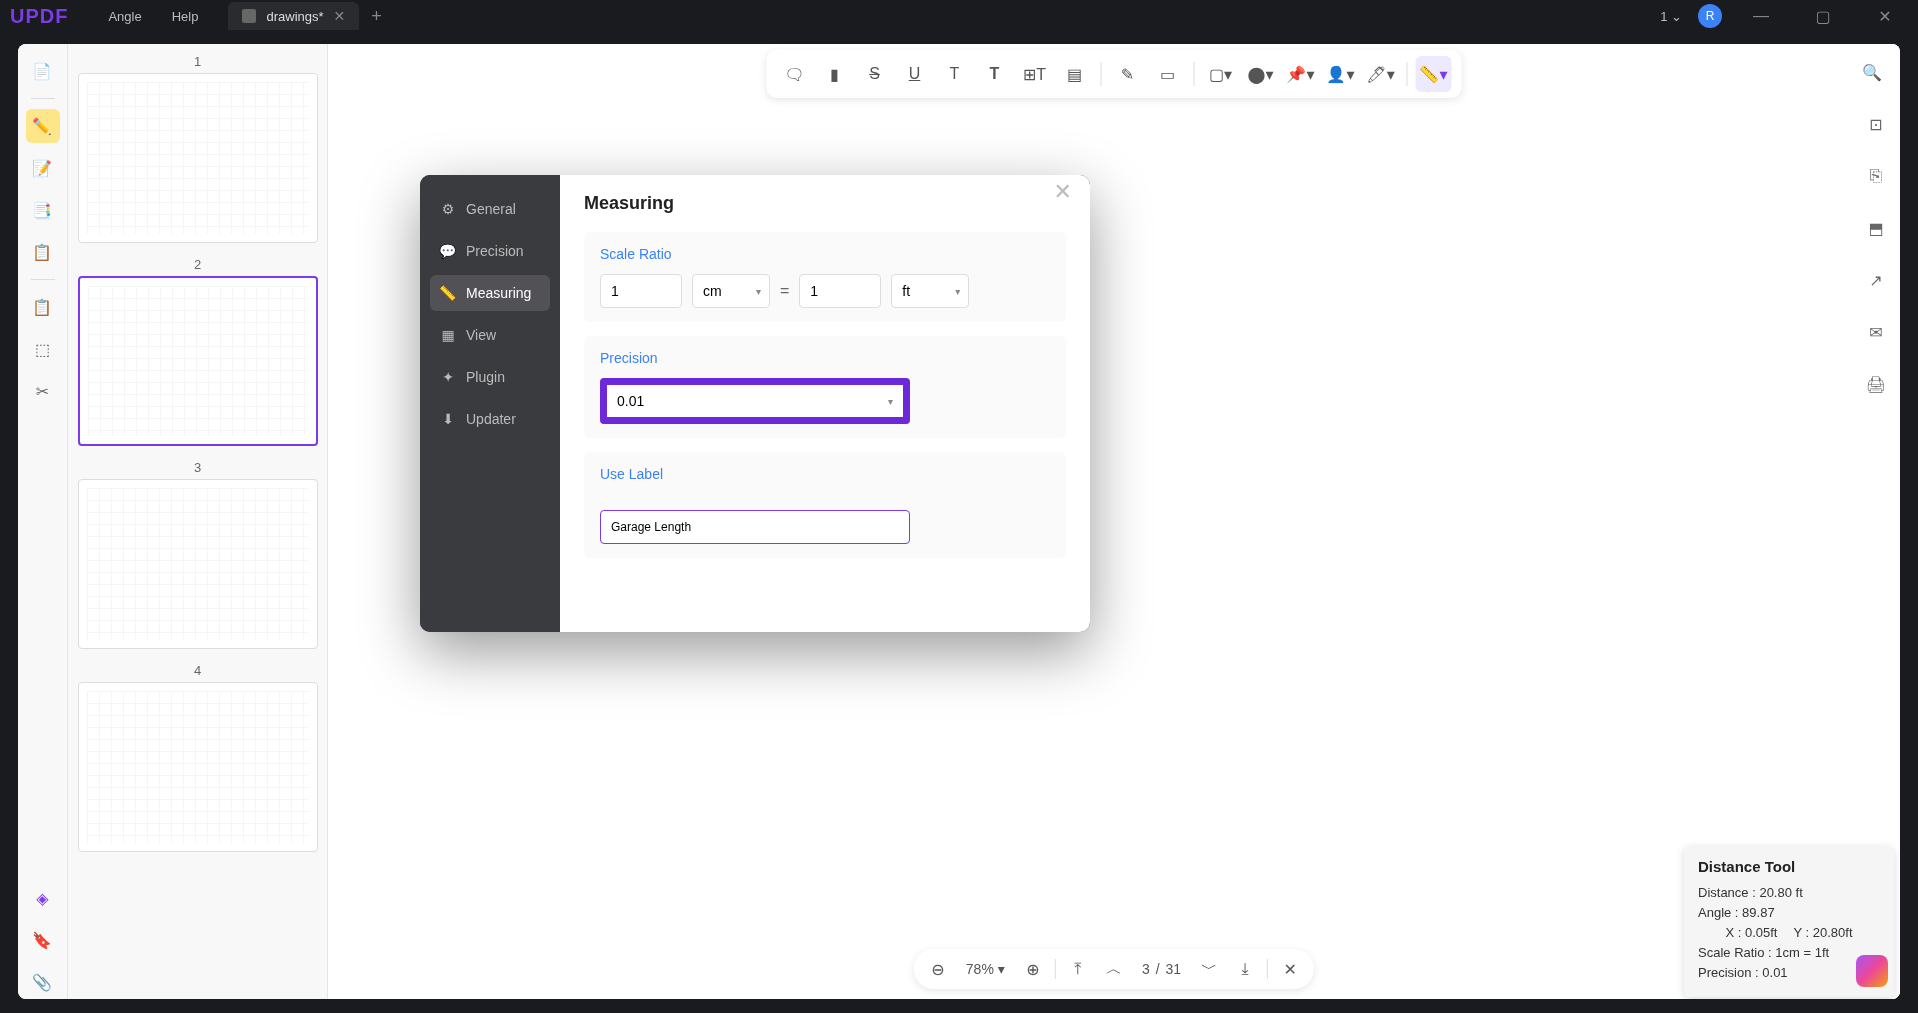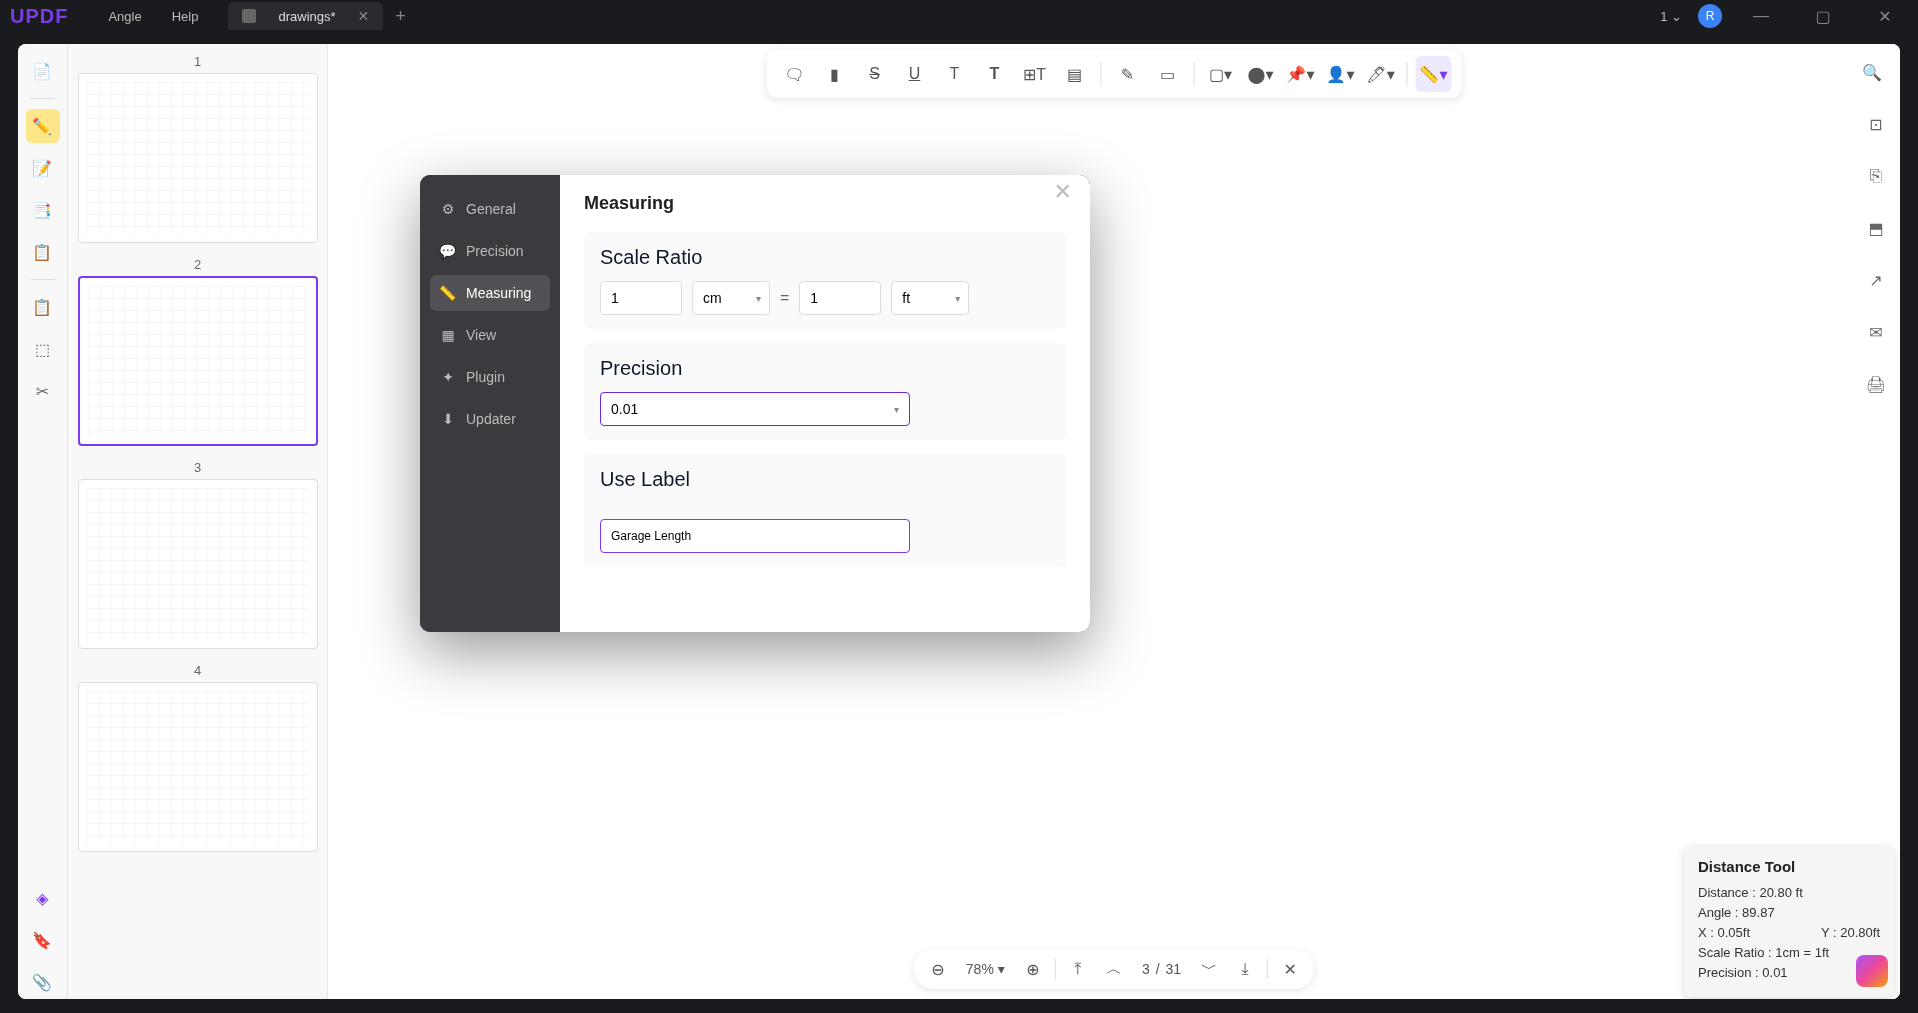--- a/index.html
+++ b/index.html
@@ -3,21 +3,21 @@
 <meta charset="utf-8">
 <style>
 * { margin: 0; padding: 0; box-sizing: border-box; font-family: -apple-system, BlinkMacSystemFont, 'Segoe UI', Arial, sans-serif; }
 body { background: #1a1b1e; width: 1918px; height: 1013px; overflow: hidden; position: relative; }
 
 
 .titlebar { height: 32px; background: #1a1b1e; display: flex; align-items: center; padding: 0 10px; }
 .logo { color: #7c3aed; font-weight: bold; font-size: 20px; letter-spacing: 1px; }
 .menu-items { display: flex; gap: 30px; margin-left: 40px; }
 .menu-item { color: #bbb; font-size: 13px; cursor: pointer; }
-.tab { display: flex; align-items: center; background: #2a2b2e; padding: 6px 14px; margin-left: 30px; border-radius: 6px 6px 0 0; gap: 22px; }
+.tab { display: flex; align-items: center; background: #2a2b2e; padding: 6px 14px; margin-left: 30px; border-radius: 6px 6px 0 0; gap: 10px; }
 .tab-icon { width: 14px; height: 14px; background: #666; border-radius: 2px; }
 .tab-name { color: #ddd; font-size: 13px; }
 .tab-close { color: #888; font-size: 14px; }
 .tab-add { color: #888; margin-left: 12px; font-size: 18px; }
 .titlebar-right { margin-left: auto; display: flex; align-items: center; gap: 16px; }
 .count-badge { color: #bbb; font-size: 13px; }
 .avatar { width: 24px; height: 24px; background: #3b82f6; border-radius: 50%; display: flex; align-items: center; justify-content: center; color: white; font-size: 12px; }
 .window-btn { width: 46px; height: 30px; display: flex; align-items: center; justify-content: center; color: #888; }
 
 
@@ -67,35 +67,35 @@
 .modal-sidebar { width: 140px; background: #3a3b3e; padding: 16px 10px; }
 .modal-tab { display: flex; align-items: center; gap: 10px; padding: 10px 10px; color: #bbb; font-size: 14px; border-radius: 6px; cursor: pointer; margin-bottom: 6px; }
 .modal-tab.active { background: #525256; color: #fff; font-weight: 500; }
 .modal-tab-icon { width: 16px; height: 16px; display: inline-flex; align-items: center; justify-content: center; }
 .modal-content { flex: 1; background: white; position: relative; }
 .modal-close { position: absolute; top: -4px; right: 10px; color: #bbb; font-size: 22px; cursor: pointer; z-index: 2; padding: 8px; }
 .modal-close::before { content: '✕'; }
 .modal-body { padding: 18px 24px; }
 .modal-title { font-size: 18px; font-weight: 700; color: #222; margin-bottom: 18px; }
 .setting-group { background: #fafafa; border-radius: 6px; padding: 14px 16px; margin-bottom: 14px; }
-.setting-label { font-size: 20px; color: #0f172a; margin-bottom: 12px; }
+.setting-label { font-size: 14px; color: #3b82f6; margin-bottom: 12px; }
 .scale-row { display: flex; align-items: center; gap: 10px; }
 .scale-input { width: 82px; padding: 8px 10px; border: 1px solid #ddd; border-radius: 4px; font-size: 14px; }
 .scale-select { width: 78px; padding: 8px 10px; border: 1px solid #ddd; border-radius: 4px; font-size: 14px; background: white; position: relative; }
 .scale-select::after { content: '▾'; position: absolute; right: 8px; top: 50%; transform: translateY(-50%); color: #888; font-size: 10px; }
 .scale-eq { color: #666; }
-.precision-select { width: 310px; padding: 8px 10px; border: 1px solid #6d28d9; border-radius: 4px; font-size: 14px; background: white; position: relative; }
+.precision-select { width: 310px; padding: 8px 10px; border: 7px solid #6d28d9; border-radius: 4px; font-size: 14px; background: white; position: relative; }
 .precision-select::after { content: '▾'; position: absolute; right: 10px; top: 50%; transform: translateY(-50%); color: #888; font-size: 10px; }
 .label-input { width: 310px; padding: 9px 10px; border: 1.5px solid #7c3aed; border-radius: 4px; font-size: 12px; margin-top: 16px; }
 
 
 .distance-popup { position: absolute; right: 6px; bottom: 2px; width: 210px; background: rgba(245,245,245,0.96); border-radius: 6px; padding: 12px 14px; box-shadow: 0 2px 8px rgba(0,0,0,0.15); z-index: 50; }
 .distance-title { font-weight: 700; font-size: 15px; color: #222; margin-bottom: 10px; }
 .distance-row { font-size: 13px; color: #333; margin-bottom: 5px; }
-.distance-row.split { display: flex; justify-content: space-between; gap: 16px; }
+.distance-row.split { display: flex; justify-content: center; gap: 16px; }
 
 
 .plan-grid { position: absolute; top: 40px; left: 40px; right: 250px; bottom: 40px; }
 .notes-col { position: absolute; top: 30px; right: 10px; width: 230px; bottom: 30px; font-size: 6px; line-height: 1.3; color: #444; overflow: hidden; }
 </style>
 </head>
 <body>
 
 <div class="titlebar">
   <span class="logo">UPDF</span>

